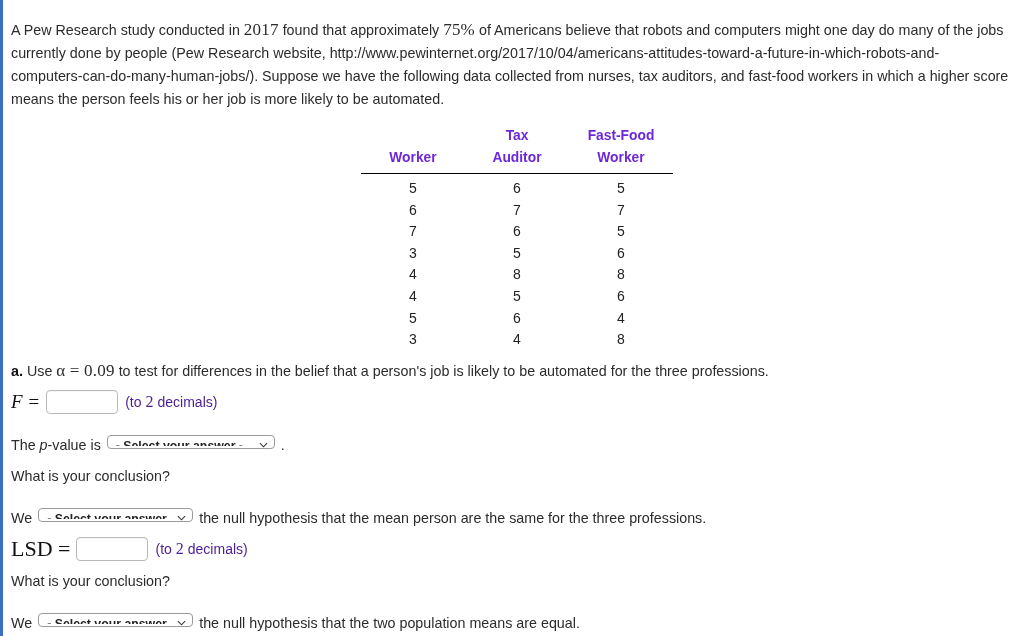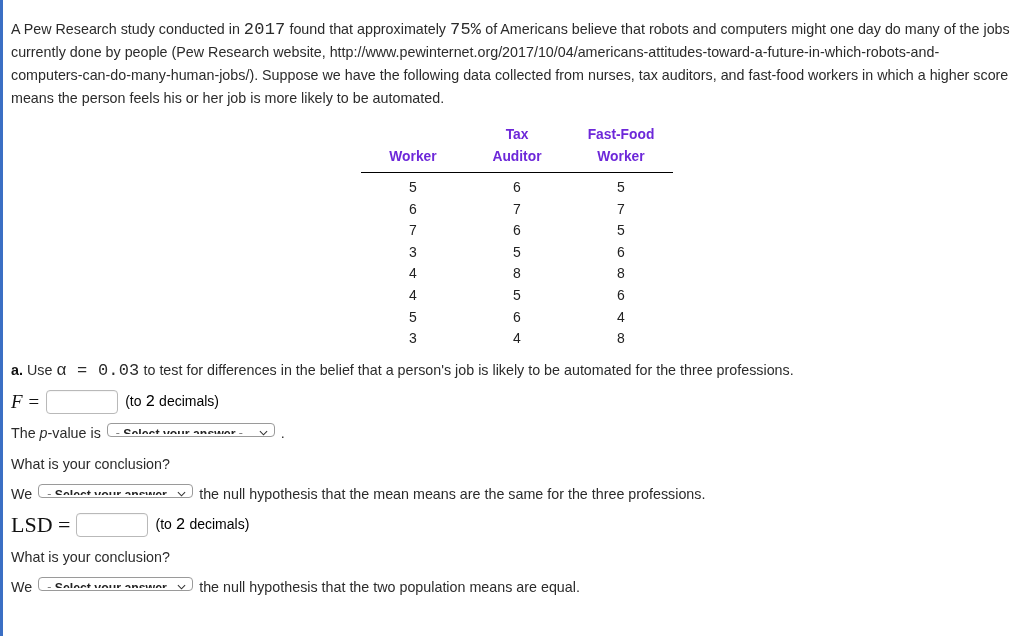--- a/index.html
+++ b/index.html
@@ -29,21 +29,21 @@
   .content {
     padding: 18px 14px 0 8px;
   }
   p.para {
     margin: 0;
     line-height: 23px;
     color: #2b2b2b;
     font-size: 14.3px;
   }
   .mth {
-    font-family: Liberation Mono, monospace;
+    font-family: Liberation Serif, serif;
     font-size: 17px;
     letter-spacing: 0.2px;
   }
   
   .table-wrap {
     margin-top: 14px;
     display: flex;
     justify-content: flex-start;
     padding-left: 350px;
   }
@@ -120,21 +120,21 @@
     box-shadow: inset 0 1px 1px rgba(0,0,0,0.045);
     font-family: "Liberation Sans", sans-serif;
     font-size: 13px;
     padding: 1px 4px;
     outline: none;
     box-sizing: content-box;
   }
   .hint {
     margin-left: 7px;
     font-size: 14px;
-    color: #000000;
+    color: #4c1d95;
     white-space: nowrap;
   }
   .hint .mth {
     font-size: 16px;
   }
   
   .sel {
     position: relative;
     display: inline-block;
     vertical-align: middle;
@@ -167,21 +167,21 @@
     right: 7px;
     top: 50%;
     transform: translateY(-50%);
     pointer-events: none;
     display: block;
     width: 9px;
     height: 6px;
   }
   .inline-row {
     display: flex;
-    margin-top: 8px;
+    margin-top: 20px;
     line-height: 22px;
     font-size: 14.3px;
     color: #2b2b2b;
   }
   .inline-row .pre {
     margin-right: 6px;
   }
   .inline-row .post {
     margin-left: 6px;
   }
@@ -253,21 +253,21 @@
           </tr>
           <tr>
             <td>3</td>
             <td>4</td>
             <td>8</td>
           </tr>
         </tbody>
       </table>
     </div>
 
-    <div class="q-line"><span class="q-label">a.</span><span> Use </span><span class="mth">α = 0.03</span><span> to test for differences in the belief that a person's job is likely to be automated for the three professions.</span></div>
+    <div class="q-line"><span class="q-label">a.</span><span> Use </span><span class="mth">α = 0.09</span><span> to test for differences in the belief that a person's job is likely to be automated for the three professions.</span></div>
 
     <div class="field-row">
       <span class="eqlabel-i">F =</span>
       <input class="ansbox" type="text" value="" style="">
       <span class="hint"><span>(to </span><span class="mth">2</span><span> decimals)</span></span>
     </div>
 
     <div class="inline-row">
       <span class="pre"><span>The </span><i>p</i><span>-value is</span></span>
       <span class="sel">
@@ -286,21 +286,21 @@
     <div class="inline-row">
       <span class="pre">We</span>
       <span class="sel">
         <select class="answer-select narrow">
           <option>- Select your answer -</option>
         </select>
         <svg class="chev" viewBox="0 0 10 6">
           <path d="M1 1 L5 5 L9 1" fill="none" stroke="#333" stroke-width="1.2"></path>
         </svg>
       </span>
-      <span class="post">the null hypothesis that the mean means are the same for the three professions.</span>
+      <span class="post">the null hypothesis that the mean person are the same for the three professions.</span>
     </div>
 
 
     <div class="field-row">
       <span class="eqlabel">LSD =</span>
       <input class="ansbox" type="text" value="" style="">
       <span class="hint"><span>(to </span><span class="mth">2</span><span> decimals)</span></span>
     </div>
 
     <div class="q-line">What is your conclusion?</div>

